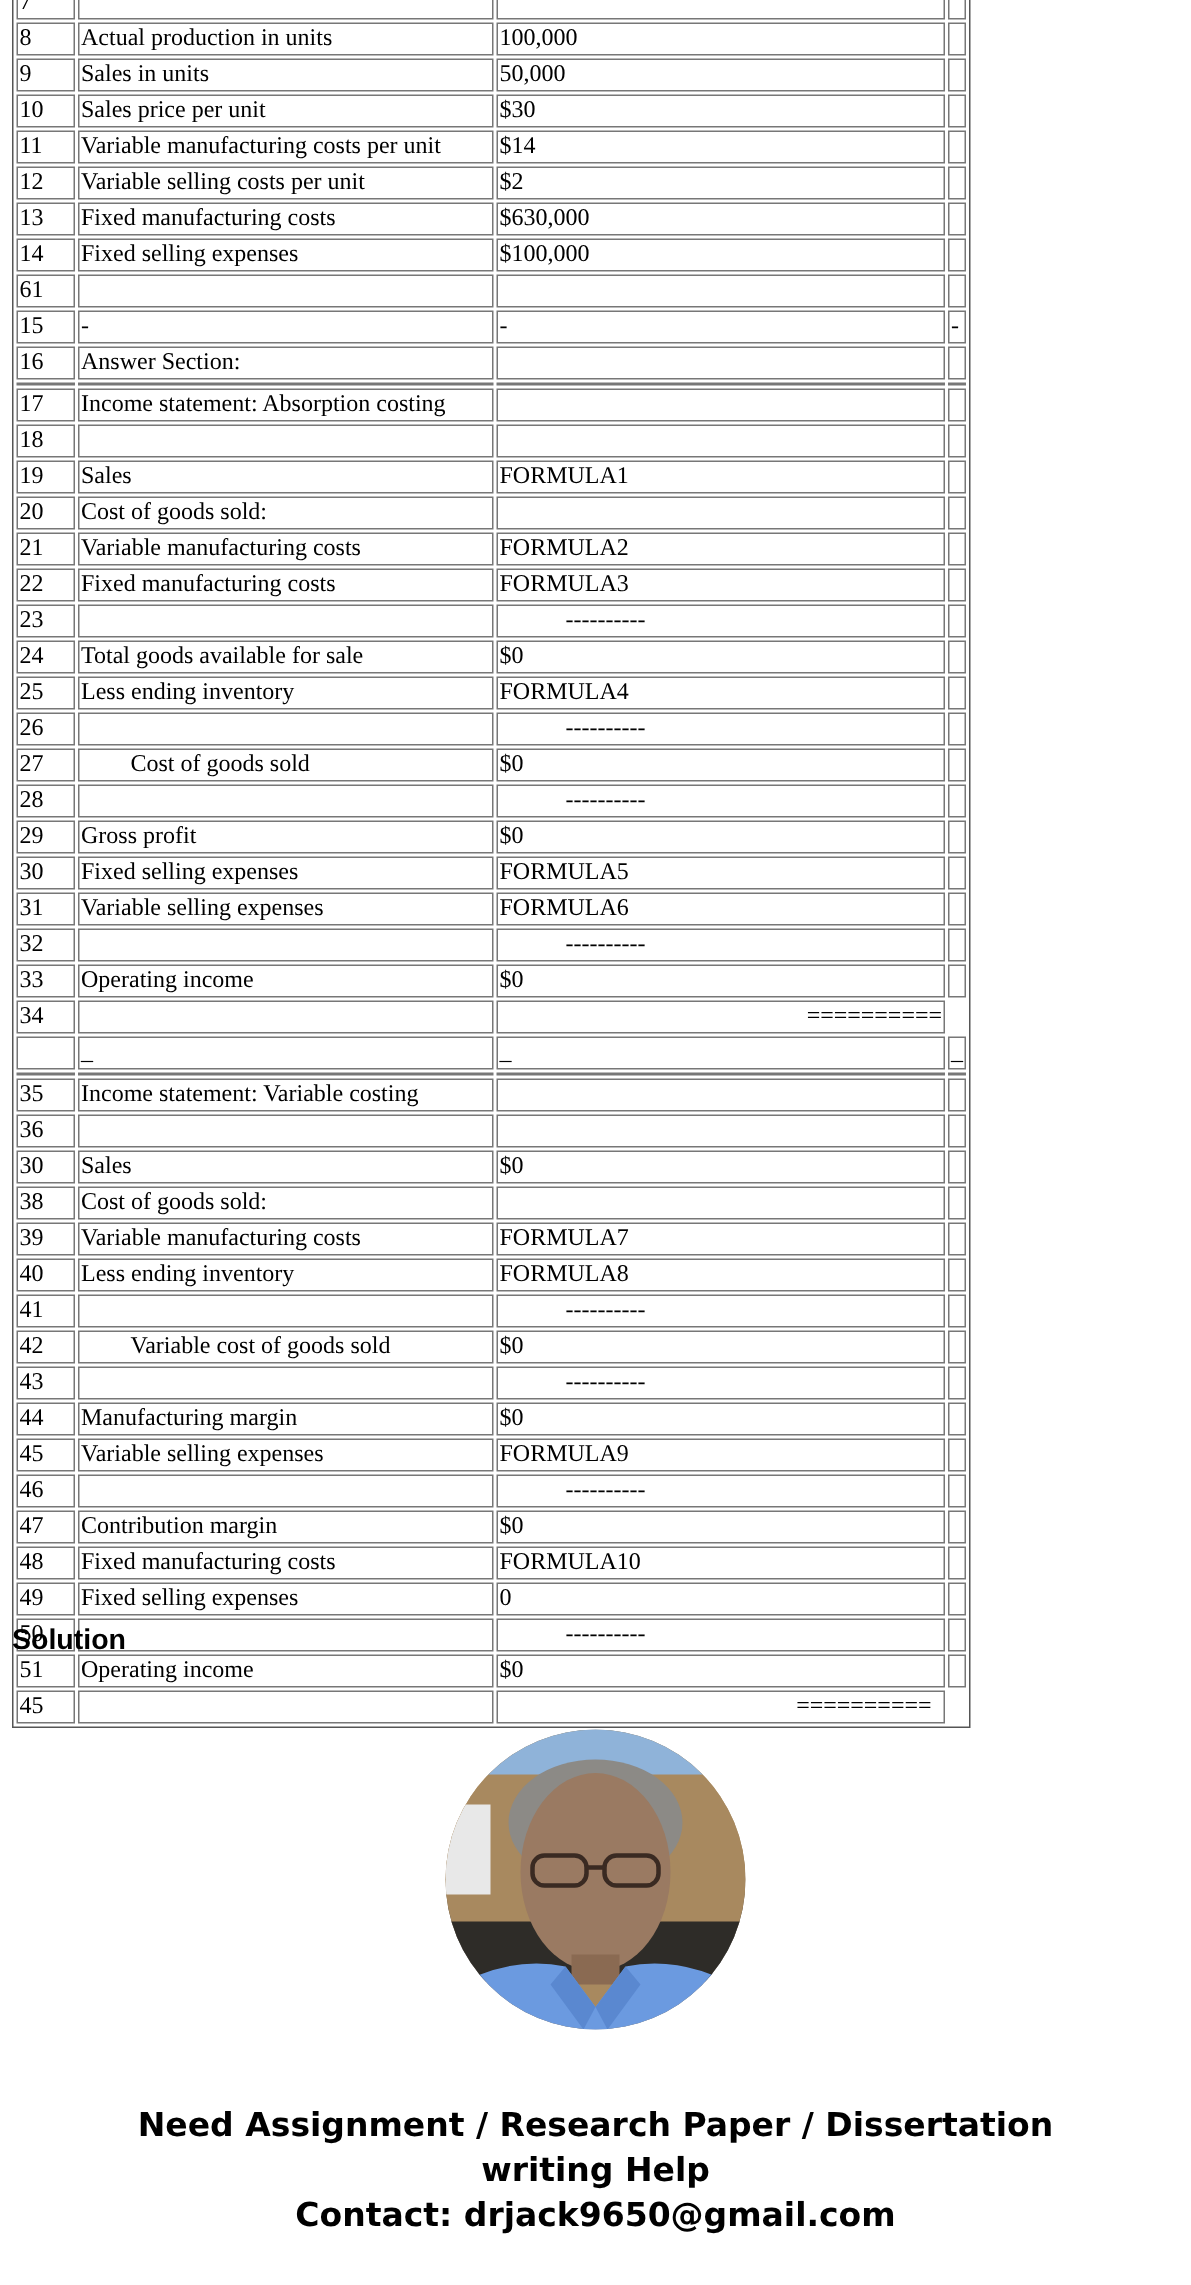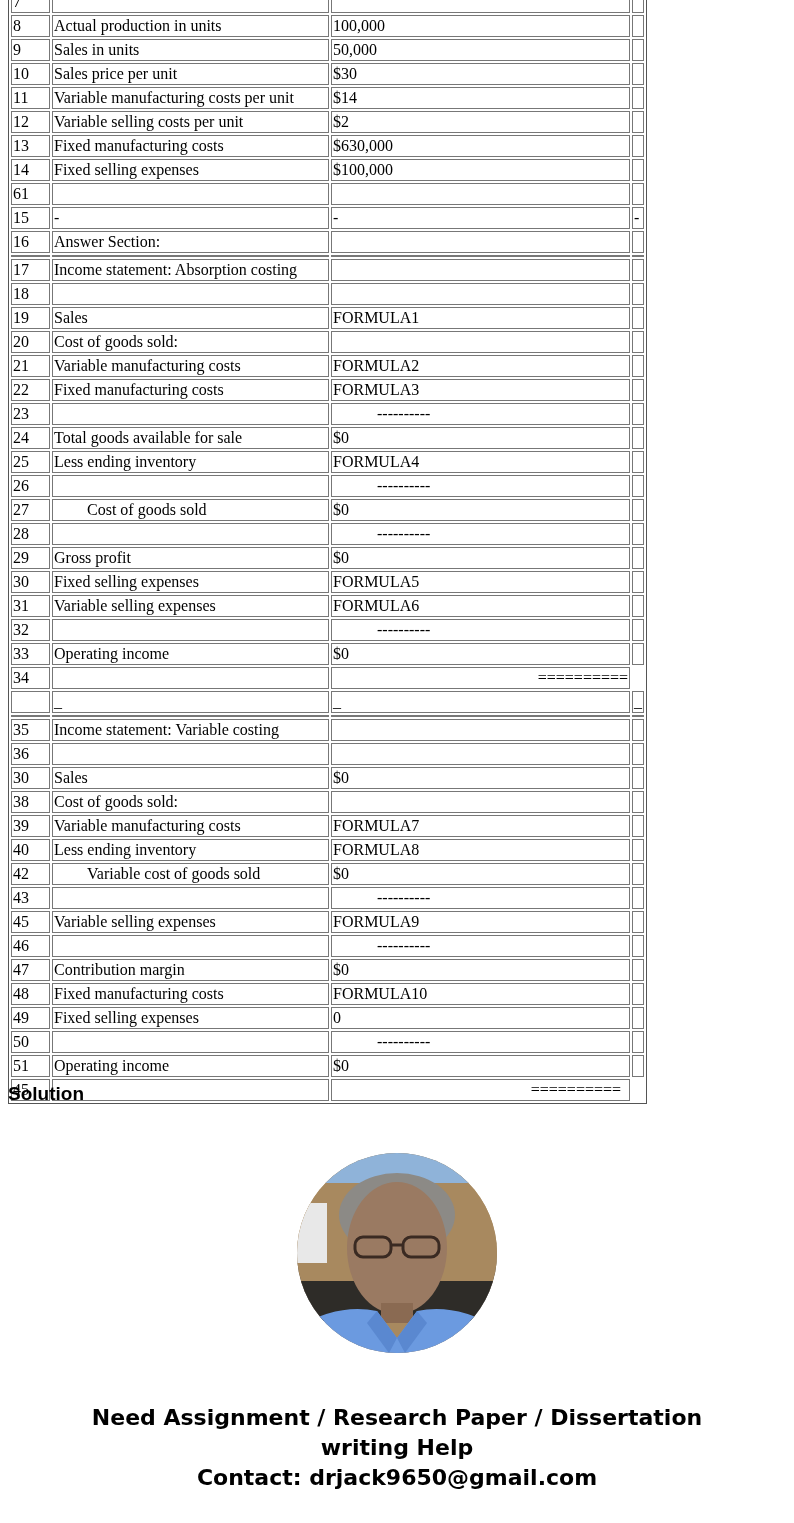--- a/index.html
+++ b/index.html
@@ -302,29 +302,41 @@
         <td class="val">FORMULA7</td>
         <td class="ext"></td>
       </tr>
       <tr>
         <td class="num">40</td>
         <td class="lbl">Less ending inventory</td>
         <td class="val">FORMULA8</td>
         <td class="ext"></td>
       </tr>
       <tr>
+        <td class="num">41</td>
+        <td class="lbl"></td>
+        <td class="val val-dash">----------</td>
+        <td class="ext"></td>
+      </tr>
+      <tr>
         <td class="num">42</td>
         <td class="lbl indent">Variable cost of goods sold</td>
         <td class="val">$0</td>
         <td class="ext"></td>
       </tr>
       <tr>
         <td class="num">43</td>
         <td class="lbl"></td>
         <td class="val val-dash">----------</td>
+        <td class="ext"></td>
+      </tr>
+      <tr>
+        <td class="num">44</td>
+        <td class="lbl">Manufacturing margin</td>
+        <td class="val">$0</td>
         <td class="ext"></td>
       </tr>
       <tr>
         <td class="num">45</td>
         <td class="lbl">Variable selling expenses</td>
         <td class="val">FORMULA9</td>
         <td class="ext"></td>
       </tr>
       <tr>
         <td class="num">46</td>

